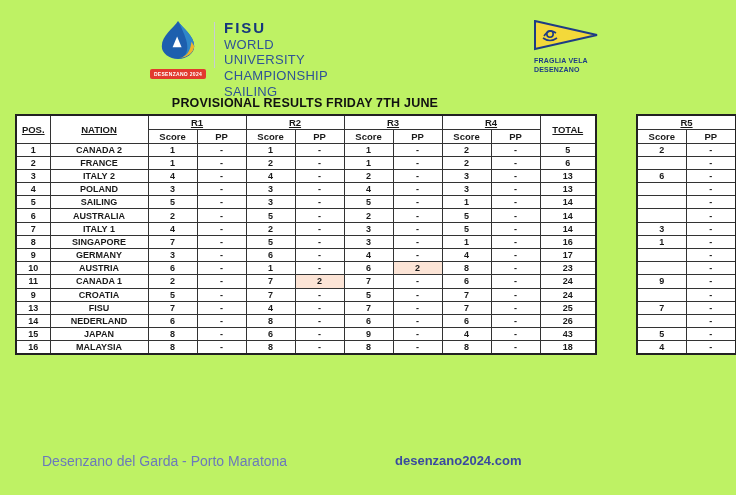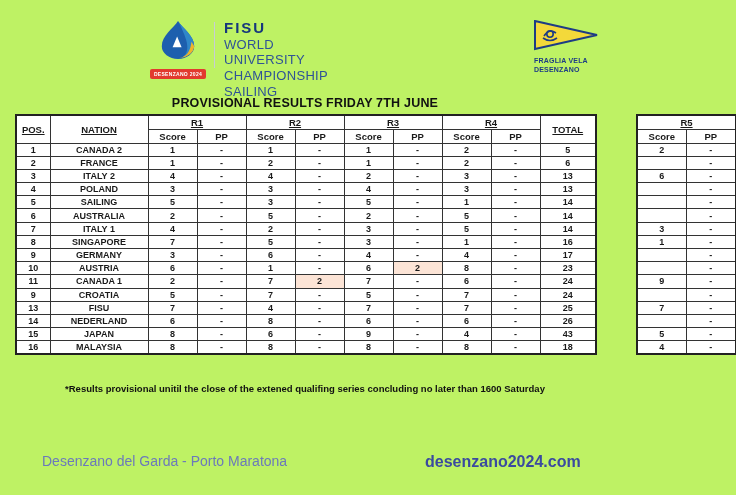--- a/index.html
+++ b/index.html
@@ -57,21 +57,21 @@
   .main-table{position:absolute;left:15px;top:114px;width:580px;}
   .r5-table{position:absolute;left:636px;top:114px;width:99px;}
   td.hl{background:var(--highlight);}
 
   
   .footnote{
     position:absolute;left:15px;top:383px;width:580px;text-align:center;
     font-size:9.5px;font-weight:bold;color:#111;
   }
   .footer-left{position:absolute;left:42px;top:453px;font-size:14px;color:var(--footer-left-blue);}
-  .footer-site{position:absolute;left:395px;top:453px;font-size:16px;font-weight:bold;color:var(--footer-site-blue);margin-left:30px;}
+  .footer-site{position:absolute;left:395px;top:453px;font-size:13px;font-weight:bold;color:var(--footer-site-blue);}
 </style>
 </head>
 <body>
 
 <div class="page">
 
   <div class="event-logo">
     <svg class="droplet" width="36" height="40" viewBox="0 0 40 44">
       <path d="M20 1 C25 9 38 17 38 29 A18 14 0 0 1 2 29 C2 17 15 9 20 1 Z" fill="#1d5fae"></path>
       <path d="M20 1 C25 9 38 17 38 29 A18 14 0 0 1 24 42 C34 36 32 24 20 1 Z" fill="#2f86c9"></path>
@@ -428,17 +428,16 @@
           <td>5</td>
           <td>-</td>
         </tr>
         <tr>
           <td>4</td>
           <td>-</td>
         </tr>
       </tbody>
   </table>
 
-  <div class="footnote">*Results provisional unitil the close of the extened qualifing series concluding no later than 1600 Saturday</div>
   <div class="footer-left">Desenzano del Garda - Porto Maratona</div>
   <div class="footer-site">desenzano2024.com</div>
 
 </div>
 
 </body></html>

